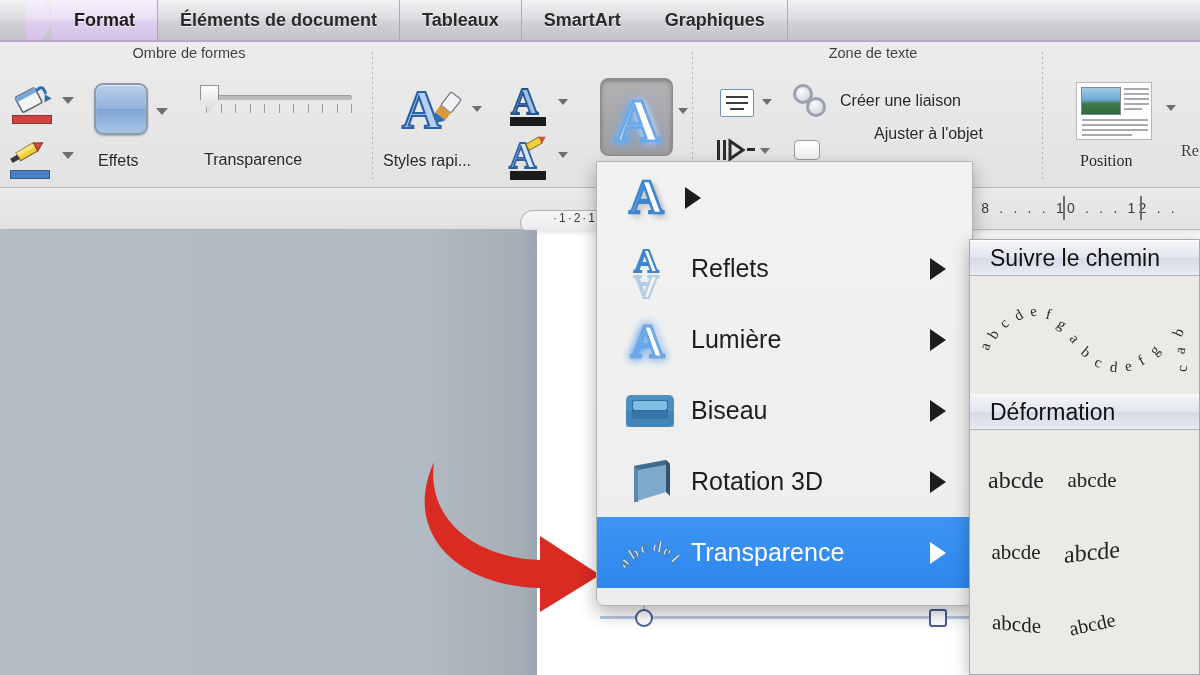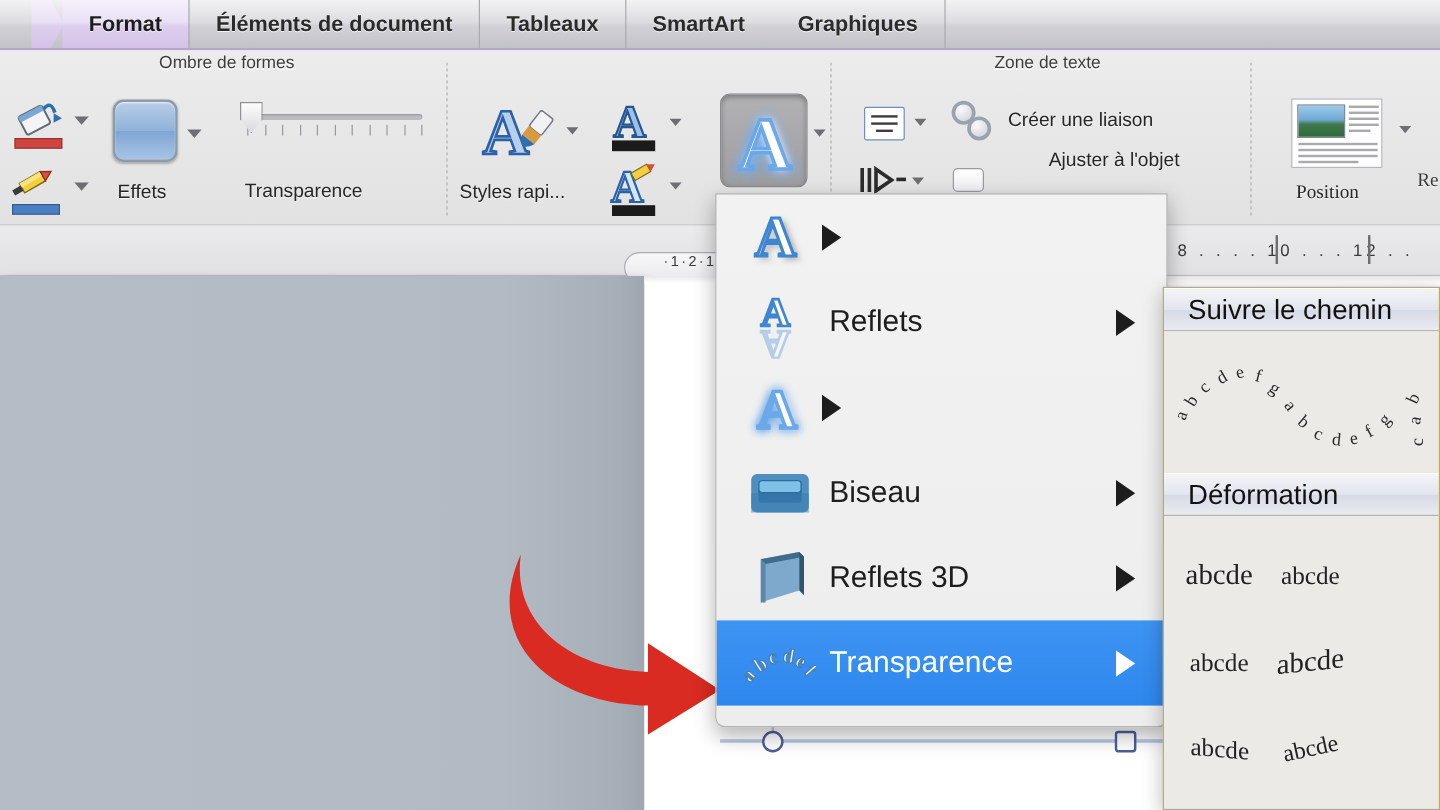--- a/index.html
+++ b/index.html
@@ -508,20 +508,21 @@
             <feMerge>
                   <feMergeNode in="b"></feMergeNode>
                   <feMergeNode in="b"></feMergeNode>
                   <feMergeNode in="SourceGraphic"></feMergeNode>
                 </feMerge>
               </filter>
             </defs>
           <text x="9" y="45" font-family="Liberation Serif, serif" font-size="46" font-weight="bold" fill="#ffffff" stroke="#6aa8e8" stroke-width="3" filter="url(#gl2)">A</text>
         </svg>
       </div>
+      <div class="mi-lb">Lumière</div>
       <div class="mi-ar"></div>
     </div>
 
     <div class="menu-item">
       <div class="mi-ic">
         <svg width="56" height="48" viewBox="0 0 56 48" class="gA">
           <rect x="4" y="8" width="48" height="32" rx="5" fill="#4e8fc0"></rect>
           <rect x="10" y="13" width="36" height="19" rx="3" fill="#2f6c9b"></rect>
           <rect x="11" y="14" width="34" height="9" rx="2" fill="#7fc0e6"></rect>
           <path d="M4 24 L52 24 L52 40 L4 40 Z" fill="#3d7eb0" opacity=".55"></path>
@@ -533,21 +534,21 @@
 
     <div class="menu-item">
       <div class="mi-ic">
         <svg width="56" height="52" viewBox="0 0 56 52" class="gA">
           <path d="M12 10 L44 4 L44 36 L12 46 Z" fill="#7fa9cc"></path>
           <path d="M12 10 L44 4 L48 8 L16 14 Z" fill="#3f6b8d"></path>
           <path d="M44 4 L48 8 L48 40 L44 36 Z" fill="#2f5570"></path>
           <path d="M12 10 L16 14 L16 46 L12 46 Z" fill="#5e86a8"></path>
         </svg>
       </div>
-      <div class="mi-lb">Reflets 3D</div>
+      <div class="mi-lb">Rotation 3D</div>
       <div class="mi-ar"></div>
     </div>
 
     <div class="menu-item sel">
       <div class="mi-ic">
         <svg width="60" height="44" viewBox="0 0 60 44" class="gA">
           <g font-family="Liberation Serif, serif" font-size="17" font-weight="bold" fill="#e8f2fd" stroke="#4a7fb5" stroke-width="1.1">
             <text x="2" y="36" transform="rotate(-48 6 34)">a</text>
             <text x="11" y="28" transform="rotate(-32 15 26)">b</text>
             <text x="21" y="22" transform="rotate(-14 25 20)">c</text>

